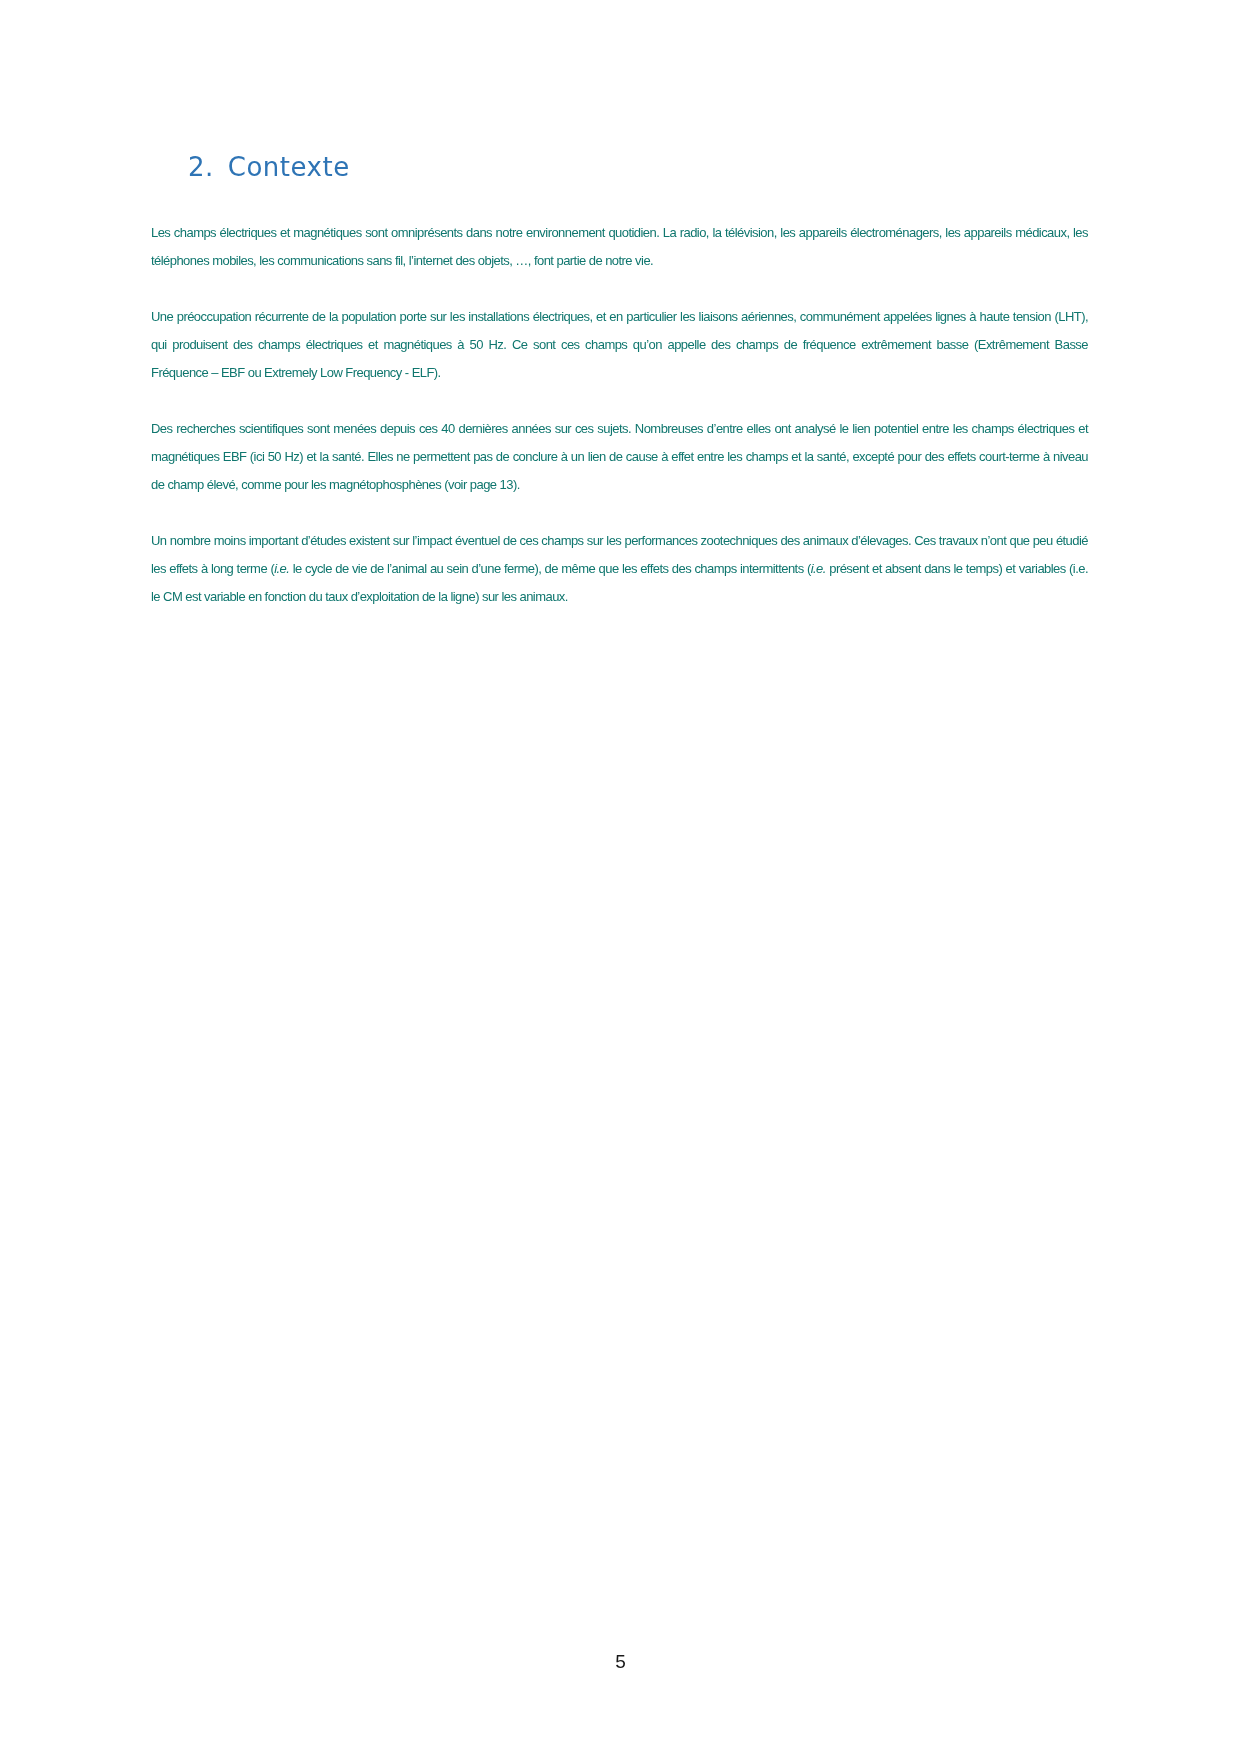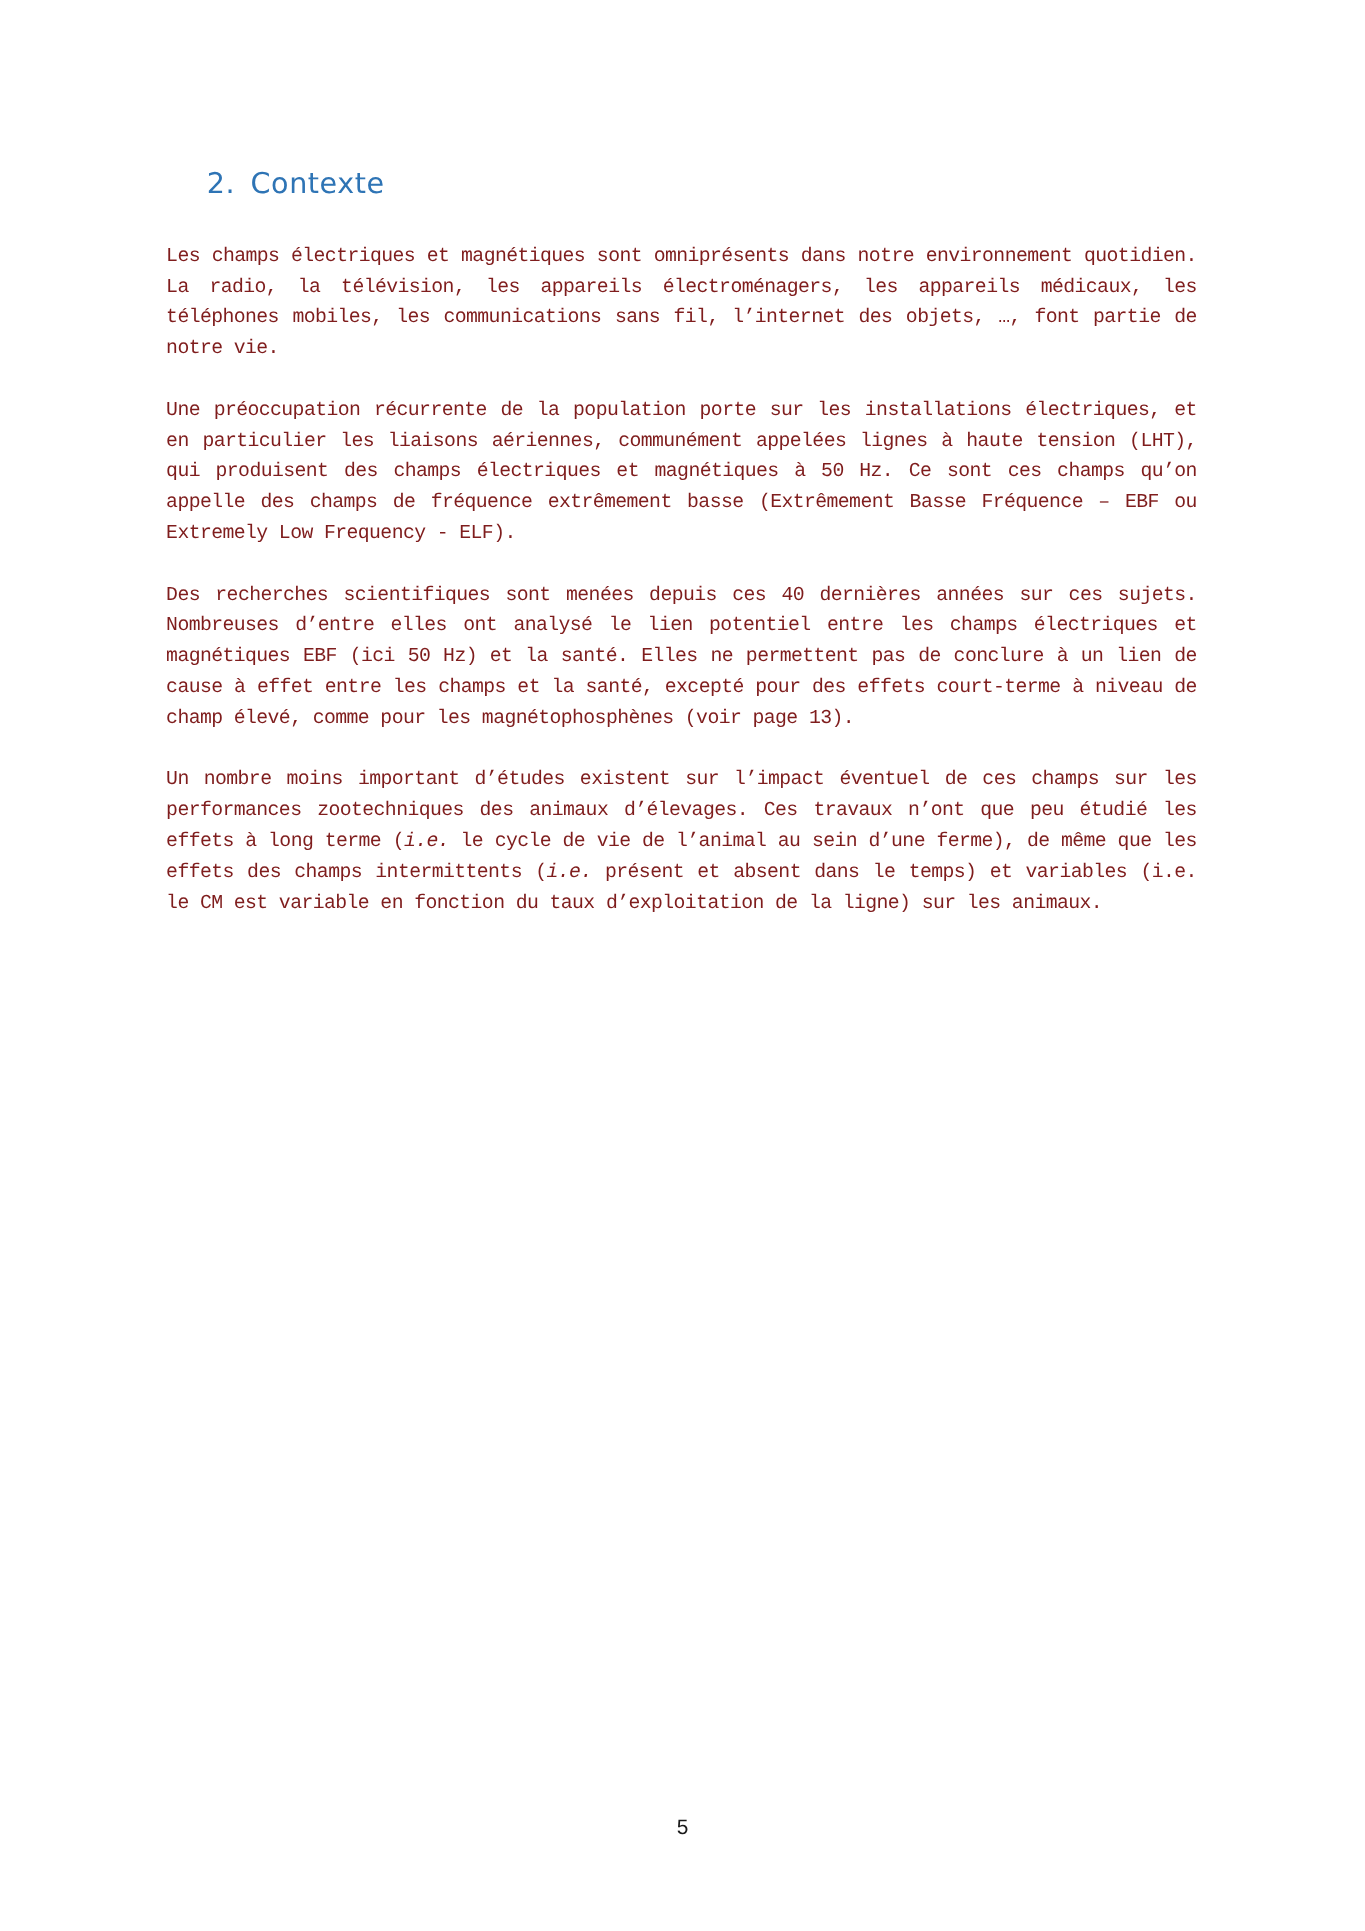--- a/index.html
+++ b/index.html
@@ -37,27 +37,27 @@
       margin-right: 14px;
     }
     .content {
       position: absolute;
       left: 151px;
       top: 219px;
       width: 937px;
     }
     .para {
       margin: 0 0 28px 0;
-      font-family: Liberation Mono, monospace;
-      font-size: 18px;
+      font-family: Liberation Sans, sans-serif;
+      font-size: 13px;
       line-height: 28px;
       text-align: justify;
       letter-spacing: -0.55px;
       word-spacing: 0px;
-      color: #7f1d1d;
+      color: #0f766e;
     }
     .para em {
       font-style: italic;
     }
     .page-number {
       position: absolute;
       left: 0;
       width: 1241px;
       top: 1651px;
       text-align: center;

